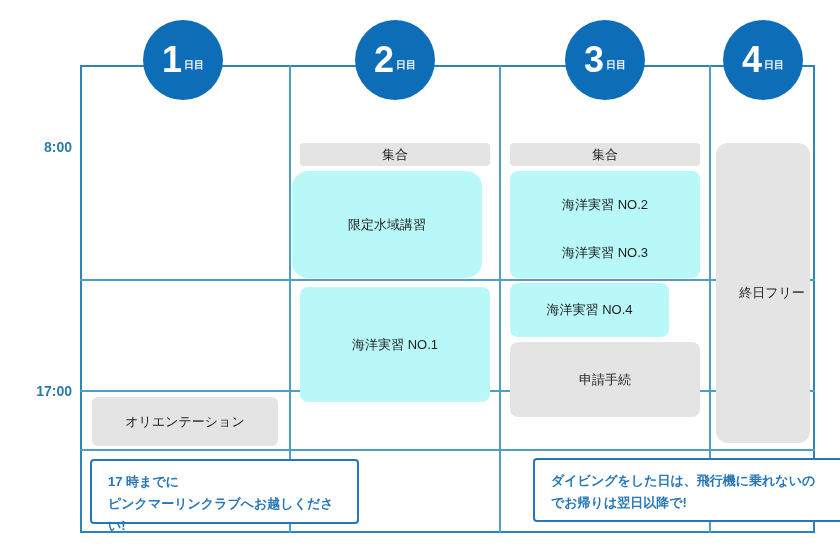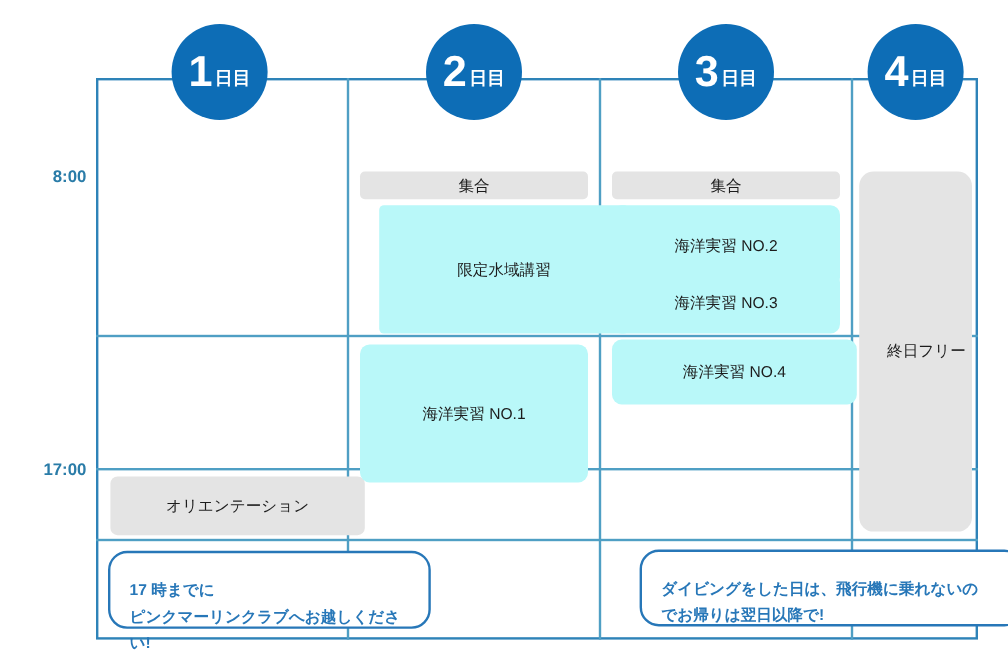--- a/index.html
+++ b/index.html
@@ -24,40 +24,40 @@
   }
   .vline{position:absolute;top:65px;width:2px;height:468px;background:var(--grid-blue);}
   .hline{position:absolute;left:80px;width:735px;height:2px;background:var(--grid-blue);}
   
   .day-circle{
     position:absolute;top:20px;width:80px;height:80px;border-radius:50%;
     background:var(--circle-blue);color:#fff;display:flex;align-items:center;justify-content:center;
     z-index:5;
   }
   .day-num{font-size:36px;font-weight:700;line-height:1;}
-  .day-unit{font-size:15px;font-weight:700;margin-top:10px;margin-left:2px;}
+  .day-unit{font-size:10px;font-weight:700;margin-top:10px;margin-left:2px;}
   
   .time-label{
     position:absolute;left:18px;width:54px;text-align:right;
     color:var(--time-label);font-size:14px;font-weight:700;z-index:4;
   }
   
   .event{
     position:absolute;display:flex;align-items:center;justify-content:center;
     color:var(--text-black);font-size:13px;font-weight:400;text-align:center;z-index:3;
     box-sizing:border-box;
   }
   .event.gray{background:var(--gray-box);}
   .event.cyan{background:var(--cyan-box);}
   
   .note{
     position:absolute;background:#fff;border:2px solid var(--note-blue);
-    border-radius:16px;box-sizing:border-box;z-index:4;
+    border-radius:4px;box-sizing:border-box;z-index:4;
     color:var(--note-blue);font-size:13px;font-weight:700;line-height:22px;
-    padding:20px 16px;
+    padding:10px 16px;
   }
 </style>
 </head>
 <body>
 
 <div class="stage">
 
   <div class="frame"></div>
   <div class="vline" style="left:289px;"></div>
   <div class="vline" style="left:499px;"></div>
@@ -79,30 +79,31 @@
   </div>
   <div class="day-circle" style="left:565px;">
     <span class="day-num">3</span>
     <span class="day-unit">日目</span>
   </div>
   <div class="day-circle" style="left:723px;">
     <span class="day-num">4</span>
     <span class="day-unit">日目</span>
   </div>
 
-  <div class="event gray" style="left:92px;top:397px;width:212px;height:49px;border-radius:6px;">オリエンテーション</div>
+  <div class="event gray" style="left:92px;top:397px;width:186px;height:49px;border-radius:6px;">オリエンテーション</div>
 
   <div class="event gray" style="left:300px;top:143px;width:190px;height:23px;border-radius:4px;">集合</div>
-  <div class="event cyan" style="left:316px;top:171px;width:208px;height:107px;border-radius:4px;">限定水域講習</div>
+  <div class="event cyan" style="left:292px;top:171px;width:190px;height:107px;border-radius:16px;">限定水域講習</div>
   <div class="event cyan" style="left:300px;top:287px;width:190px;height:115px;border-radius:8px;">海洋実習 NO.1</div>
 
   <div class="event gray" style="left:510px;top:143px;width:190px;height:23px;border-radius:4px;">集合</div>
   <div class="event cyan" style="left:510px;top:171px;width:190px;height:68px;border-radius:8px;">海洋実習 NO.2</div>
   <div class="event cyan" style="left:510px;top:227px;width:190px;height:51px;border-radius:8px;">海洋実習 NO.3</div>
-  <div class="event cyan" style="left:510px;top:283px;width:204px;height:54px;border-radius:8px;">海洋実習 NO.4</div>
+  <div class="event cyan" style="left:510px;top:283px;width:159px;height:54px;border-radius:8px;">海洋実習 NO.4</div>
+  <div class="event gray" style="left:510px;top:342px;width:190px;height:75px;border-radius:8px;">申請手続</div>
 
   <div class="event gray" style="left:716px;top:143px;width:94px;height:300px;border-radius:12px;padding-left:18px;">終日フリー</div>
 
   <div class="note" style="left:90px;top:459px;width:269px;height:65px;">
     <div>17 時までに</div>
     <div>ピンクマーリンクラブへお越しください!</div>
   </div>
   <div class="note" style="left:533px;top:458px;width:320px;height:64px;">
     <div>ダイビングをした日は、飛行機に乗れないの</div>
     <div>でお帰りは翌日以降で!</div>

